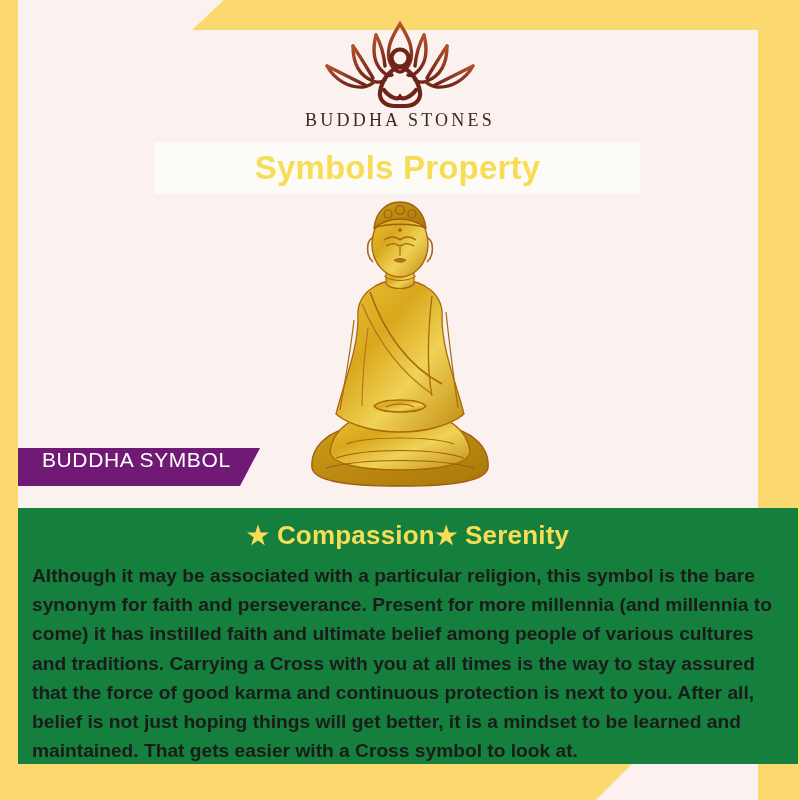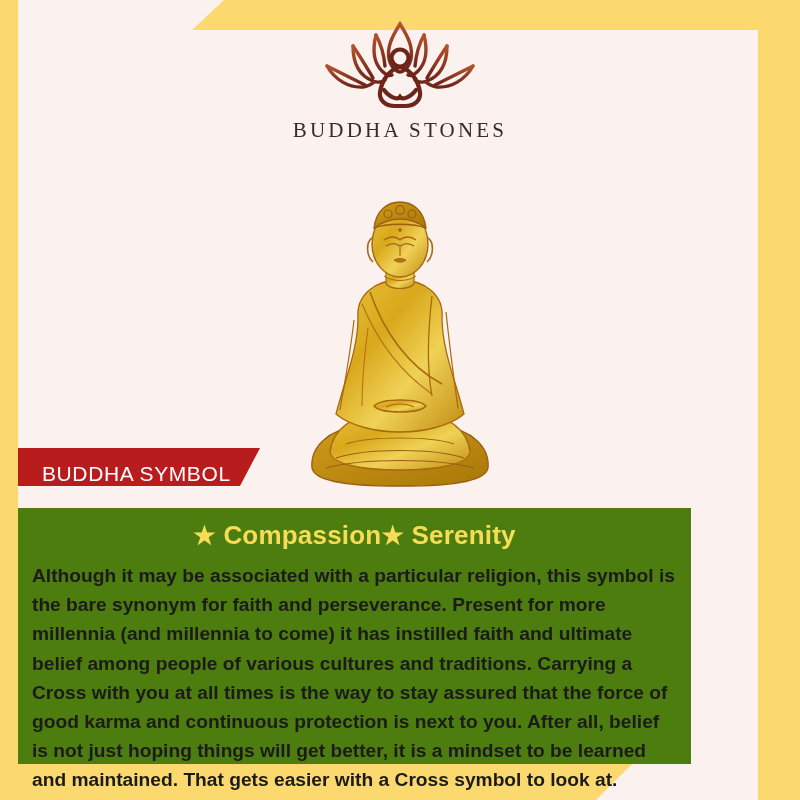--- a/index.html
+++ b/index.html
@@ -67,23 +67,23 @@
     position: absolute;
     left: 0; top: 0;
     width: 800px;
     padding-top: 18px;
     text-align: center;
   }
 
   .logo-mark { display: block; margin: 0 auto; }
 
   .brand-name {
-    margin-top: 8px;
+    margin-top: 0;
     font-family: "Liberation Serif", serif;
-    font-size: 21px;
+    font-size: 18px;
     letter-spacing: 3.2px;
     color: #3b2a22;
     font-weight: 400;
   }
 
   
   .title-box {
     position: absolute;
     left: 155px; top: 142px;
     width: 485px; height: 52px;
@@ -106,40 +106,40 @@
     position: absolute;
     left: 300px; top: 200px;
     width: 200px; height: 290px;
   }
 
   
   .symbol-tag {
     position: absolute;
     left: 18px; top: 448px;
     width: 242px; height: 38px;
-    background: #b91c1c;
+    background: #701a75;
     clip-path: polygon(0 0, 100% 0, calc(100% - 20px) 100%, 0 100%);
     display: flex;
-    align-items: flex-end;
+    align-items: flex-start;
   }
 
   .symbol-tag-label {
     margin-left: 24px;
     color: #ffffff;
     font-size: 21px;
     letter-spacing: 0.6px;
     font-weight: 400;
   }
 
   
   .content-panel {
     position: absolute;
     left: 18px; top: 508px;
-    width: 673px; height: 256px;
-    background: #4d7c0f;
+    width: 780px; height: 256px;
+    background: #15803d;
   }
 
   .subtitle {
     text-align: center;
     margin-top: 12px;
     font-size: 26px;
     font-weight: bold;
     color: #f7dd55;
     white-space: nowrap;
     letter-spacing: 0.2px;
@@ -204,20 +204,23 @@
 
           <path d="M95 49 C 84 52, 77 62, 75 74 C 74 82, 80 88, 90 88 L 100 88 C 110 88, 116 82, 115 74 C 113 62, 106 52, 95 49 Z"></path>
 
           <path d="M79 72 C 85 80, 93 82, 95 79 C 97 82, 105 80, 111 72"></path>
         </g>
       </svg>
     </span>
     <div class="brand-name">BUDDHA STONES</div>
   </div>
 
+  <div class="title-box">
+    <span class="title-text">Symbols Property</span>
+  </div>
 
   <div class="buddha-wrap">
     <svg width="200" height="290" viewBox="0 0 200 290" xmlns="http://www.w3.org/2000/svg">
       <defs>
         <linearGradient id="gold" x1="0" y1="0" x2="1" y2="1">
           <stop offset="0%" stop-color="#e8c23a"></stop>
           <stop offset="35%" stop-color="#d9a81c"></stop>
           <stop offset="62%" stop-color="#f0d256"></stop>
           <stop offset="100%" stop-color="#c08c12"></stop>
         </linearGradient>

